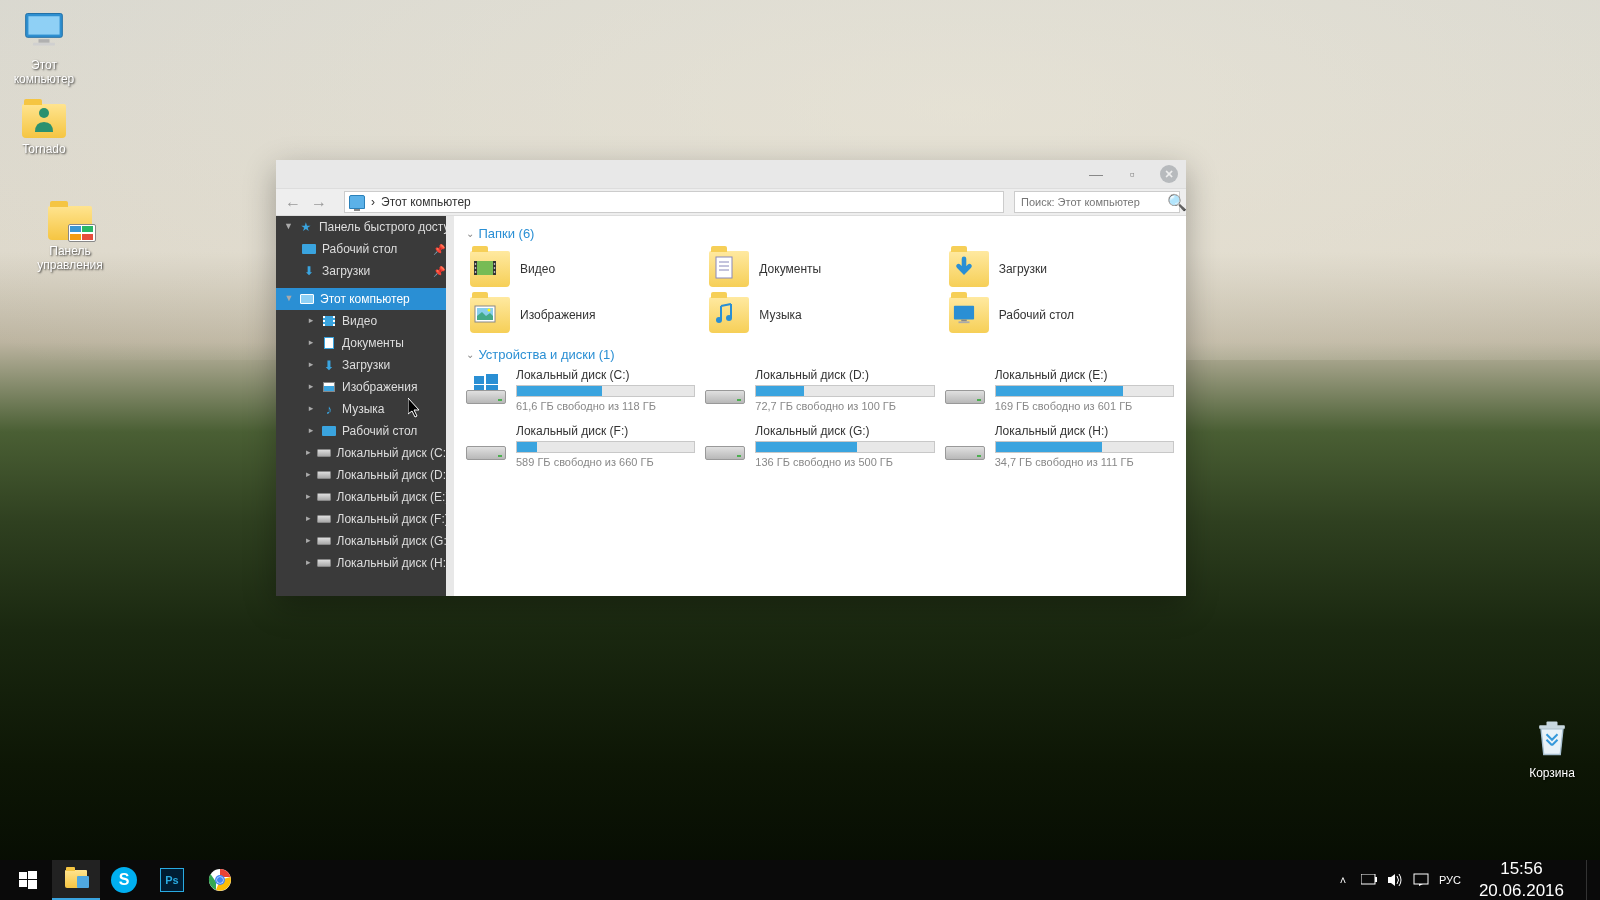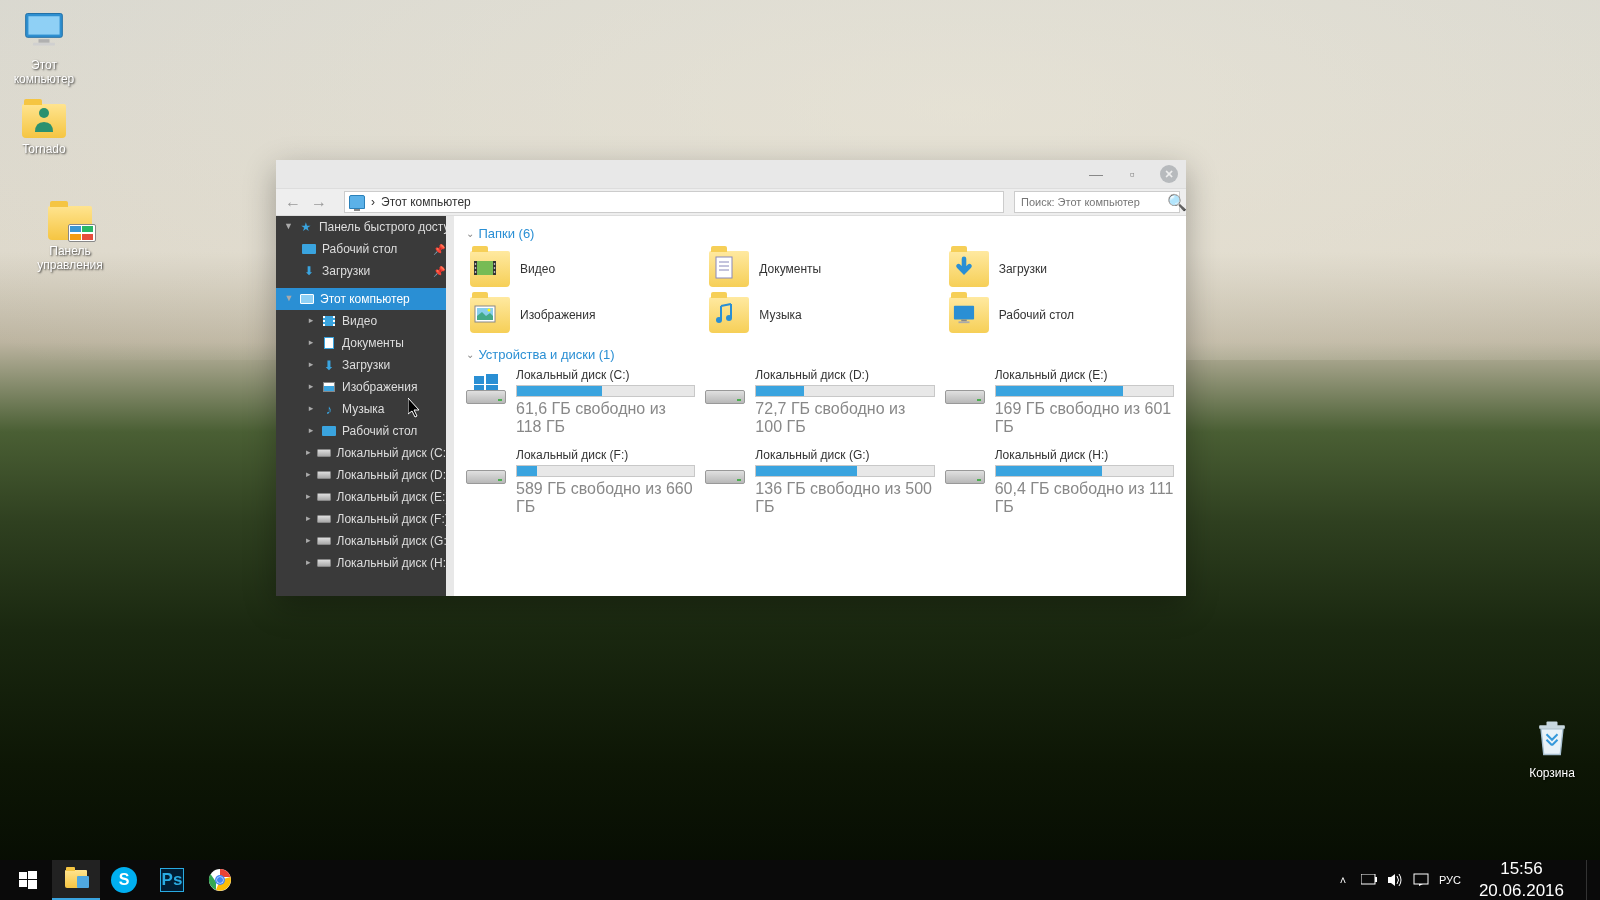--- a/index.html
+++ b/index.html
@@ -67,21 +67,21 @@
   .drive-grid { display:grid; grid-template-columns:repeat(3,1fr); gap:12px 10px; margin-top:4px; }
   .drive-item { display:flex; gap:10px; align-items:flex-start; }
   .drv-ico { width:40px; height:30px; margin-top:6px; flex-shrink:0; position:relative; }
   .drv-ico .hdd { width:40px; height:14px; background:linear-gradient(#e0e0e0,#b8b8b8); border-radius:2px; position:absolute; bottom:0; border:1px solid #999; }
   .drv-ico .hdd::after{content:'';position:absolute;bottom:2px;right:3px;width:4px;height:2px;background:#4caf50;}
   .drv-ico .winlogo { position:absolute; top:0; left:8px; width:24px; height:20px; }
   .drive-info { flex:1; }
   .drive-name { font-size:12px; color:#333; }
   .drive-bar { width:100%; height:12px; background:#e8e8e8; border:1px solid #c8c8c8; margin:3px 0; position:relative; }
   .drive-bar .fill { height:100%; background:#3aa4df; }
-  .drive-free { font-size:16px; color:#888; }
+  .drive-free { font-size:11px; color:#888; }
 
   
   .taskbar { position:absolute; bottom:0; left:0; right:0; height:40px; background:#0a0a0a; display:flex; align-items:center; padding:0 4px; }
   .tb-left { display:flex; align-items:center; gap:0; }
   .tb-btn { width:48px; height:40px; display:flex; align-items:center; justify-content:center; }
   .tb-btn.active { background:#222; border-bottom:2px solid #3aa4df; }
   .tb-right { margin-left:auto; display:flex; align-items:center; gap:10px; padding-right:4px; color:#fff; font-size:11px; }
   .tray-ico { width:16px; height:16px; display:flex; align-items:center; justify-content:center; color:#fff; }
   .clock { text-align:center; line-height:1.3; font-size:17px; padding:0 8px;}
   .showdesk { width:6px; height:40px; border-left:1px solid #333; margin-left:4px;}
@@ -436,21 +436,21 @@
           </div>
           <div class="drive-item">
             <div class="drv-ico">
               <div class="hdd"></div>
             </div>
             <div class="drive-info">
               <div class="drive-name">Локальный диск (H:)</div>
               <div class="drive-bar">
                 <div class="fill" style="width:60%"></div>
               </div>
-              <div class="drive-free">60,4 ГБ свободно из 111 ГБ</div>
+              <div class="drive-free">34,7 ГБ свободно из 111 ГБ</div>
             </div>
           </div>
         </div>
     </div>
   </div>
 </div>
 
 <div style="position:absolute; left:408px; top:398px; pointer-events:none;">
   <svg width="14" height="20" viewBox="0 0 14 20">
       <path d="M0 0 L0 16 L4 13 L7 19 L9 18 L6 12 L11 12 Z" fill="#000" stroke="#fff" stroke-width="1"></path>
@@ -470,21 +470,21 @@
     <div class="tb-btn active">
       <div style="width:22px;height:18px;background:linear-gradient(#ffe48f,#f5c542);border-radius:1px 1px 2px 2px;position:relative;">
           <div style="position:absolute;top:-3px;left:1px;width:9px;height:4px;background:#f5c542;border-radius:1px 1px 0 0;"></div>
           <div style="position:absolute;bottom:0;right:-2px;width:12px;height:12px;background:#4fa8e0;border-radius:1px;"></div>
         </div>
     </div>
     <div class="tb-btn">
       <div style="width:26px;height:26px;border-radius:50%;background:#00aff0;display:flex;align-items:center;justify-content:center;color:#fff;font-weight:bold;font-size:16px;">S</div>
     </div>
     <div class="tb-btn">
-      <div style="width:24px;height:24px;background:#001d33;border:1px solid #29abe2;display:flex;align-items:center;justify-content:center;color:#29abe2;font-weight:bold;font-size:17px;">Ps</div>
+      <div style="width:24px;height:24px;background:#001d33;border:1px solid #29abe2;display:flex;align-items:center;justify-content:center;color:#29abe2;font-weight:bold;font-size:11px;">Ps</div>
     </div>
     <div class="tb-btn">
       <svg width="24" height="24" viewBox="0 0 24 24">
           <circle cx="12" cy="12" r="11" fill="#fff"></circle>
           <path d="M12 1 A11 11 0 0 1 22.5 9 L12 9 Z" fill="#ea4335"></path>
           <path d="M22.5 9 A11 11 0 0 1 8 22 L12 12 L22.5 9" fill="#fbbc05"></path>
           <path d="M8 22 A11 11 0 0 1 2.5 6 L8 14 Z" fill="#34a853"></path>
           <circle cx="12" cy="12" r="5" fill="#4285f4"></circle>
           <circle cx="12" cy="12" r="3.5" fill="#fff"></circle>
           <circle cx="12" cy="12" r="3" fill="#4285f4"></circle>

